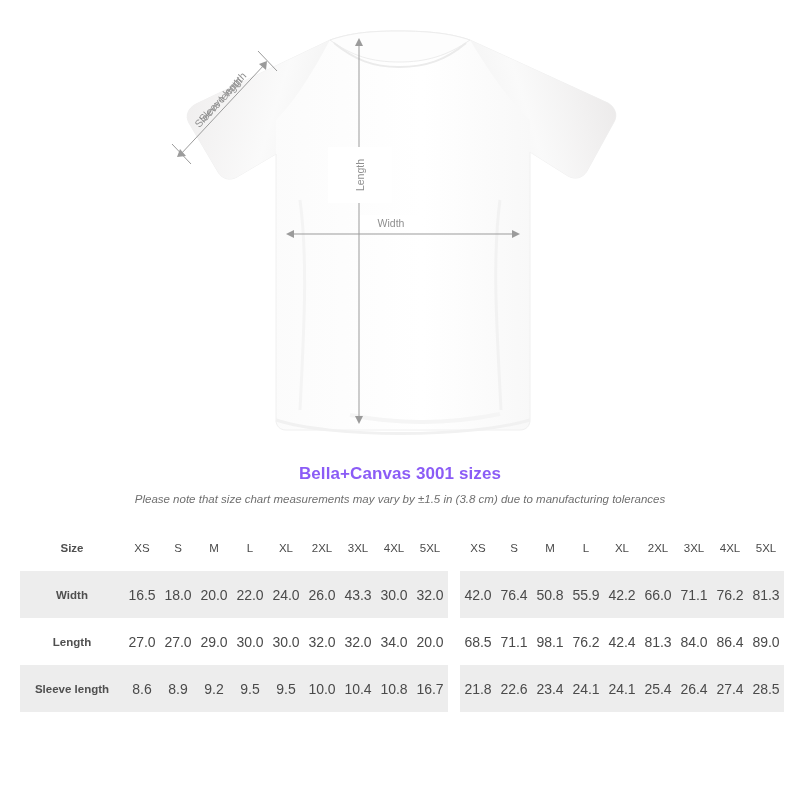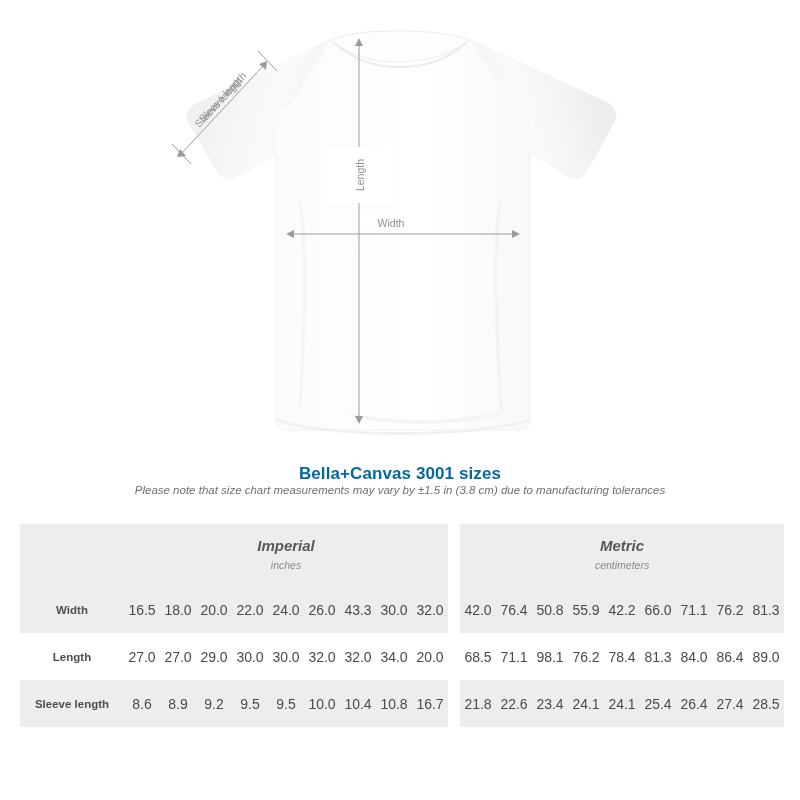--- a/index.html
+++ b/index.html
@@ -30,27 +30,28 @@
   }
 
   
   .title-block {
     text-align: center;
     margin-top: 6px;
   }
   .chart-title {
     font-size: 17px;
     font-weight: bold;
-    color: #0369a1;
+    color: #8b5cf6;
     letter-spacing: .1px;
   }
   .chart-note {
     font-size: 11.5px;
     font-style: italic;
     color: #6f6f6f;
+    margin-top: 9px;
   }
 
   
   .table-wrap {
     position: absolute;
     left: 20px;
     top: 524px;
     width: 760px;
   }
   table.sizechart {
@@ -238,33 +239,43 @@
           <col class="num-col">
           <col class="num-col">
         <col class="num-col">
           <col class="num-col">
           <col class="num-col">
           <col class="num-col">
         <col class="num-col">
       </colgroup>
 
       <tbody>
-          <tr class="unitrow">
-        <td></td>
-        <td colspan="9">
-          <div class="unit-name">Imperial</div>
-          <div class="unit-sub">inches</div>
-        </td>
+
+      <tr class="headrow">
+        <td class="rowlabel">Size</td>
+        <td>XS</td>
+        <td>S</td>
+        <td>M</td>
+        <td>L</td>
+        <td>XL</td>
+        <td>2XL</td>
+        <td>3XL</td>
+        <td>4XL</td>
+        <td>5XL</td>
         <td class="spacer-col"></td>
-        <td colspan="9">
-          <div class="unit-name">Metric</div>
-          <div class="unit-sub">centimeters</div>
-        </td>
+        <td>XS</td>
+        <td>S</td>
+        <td>M</td>
+        <td>L</td>
+        <td>XL</td>
+        <td>2XL</td>
+        <td>3XL</td>
+        <td>4XL</td>
+        <td>5XL</td>
       </tr>
-
 
       <tr class="datarow shade">
         <td class="rowlabel">Width</td>
         <td>16.5</td>
         <td>18.0</td>
         <td>20.0</td>
         <td>22.0</td>
         <td>24.0</td>
         <td>26.0</td>
         <td>43.3</td>
@@ -291,21 +302,21 @@
         <td>30.0</td>
         <td>32.0</td>
         <td>32.0</td>
         <td>34.0</td>
         <td>20.0</td>
         <td class="spacer-col"></td>
         <td>68.5</td>
         <td>71.1</td>
         <td>98.1</td>
         <td>76.2</td>
-        <td>78.4</td>
+        <td>42.4</td>
         <td>81.3</td>
         <td>84.0</td>
         <td>86.4</td>
         <td>89.0</td>
       </tr>
 
       <tr class="datarow shade">
         <td class="rowlabel">Sleeve length</td>
         <td>8.6</td>
         <td>8.9</td>

